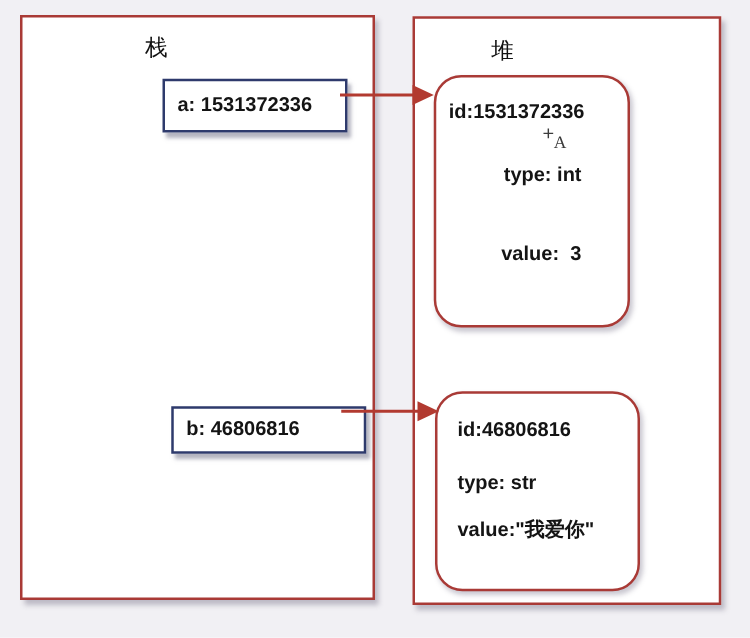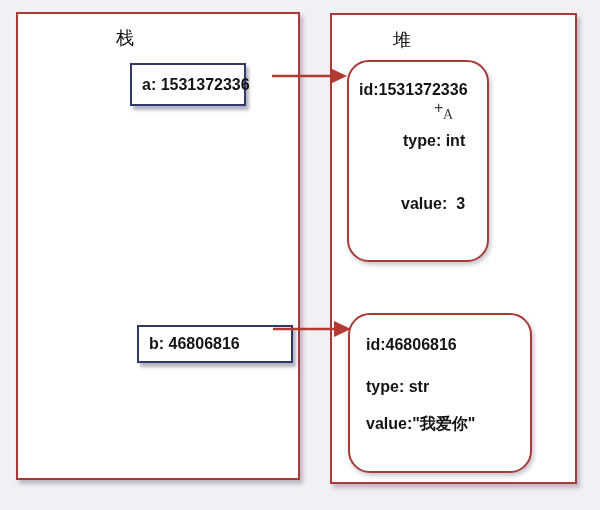--- a/index.html
+++ b/index.html
@@ -37,39 +37,39 @@
   
   .varbox {
     position: absolute;
     background: #ffffff;
     border: 2px solid #2e3a6c;
     box-sizing: border-box;
     box-shadow: 3px 4px 3px rgba(105,105,130,0.5);
     display: flex;
     align-items: center;
   }
-  .var-a { left: 130px; top: 63px;  width: 116px; height: 43px; }
+  .var-a { left: 130px; top: 63px;  width: 148px; height: 43px; }
   .var-b { left: 137px; top: 325px; width: 156px; height: 38px; }
   .vartext {
     font-weight: 700;
     font-size: 16px;
     white-space: pre;
     padding-left: 10px;
   }
   
   .objbox {
     position: absolute;
     background: #ffffff;
     border: 2px solid #a93a36;
     border-radius: 22px;
     box-sizing: border-box;
     box-shadow: 2px 3px 4px rgba(135,130,150,0.45);
   }
-  .obj-int { left: 347px; top: 60px;  width: 142px; height: 202px; }
-  .obj-str { left: 348px; top: 313px; width: 184px; height: 160px; }
+  .obj-int { left: 347px; top: 60px;  width: 157px; height: 202px; }
+  .obj-str { left: 348px; top: 313px; width: 164px; height: 160px; }
   .objline {
     position: absolute;
     font-weight: 700;
     font-size: 16px;
     white-space: pre;
   }
   .obj-int .objline { left: 10px; }
   .obj-str .objline { left: 16px; }
   .obj-int .l-id    { top: 19px;  }
   .obj-int .l-type  { top: 70px; margin-left: 44px;  }

